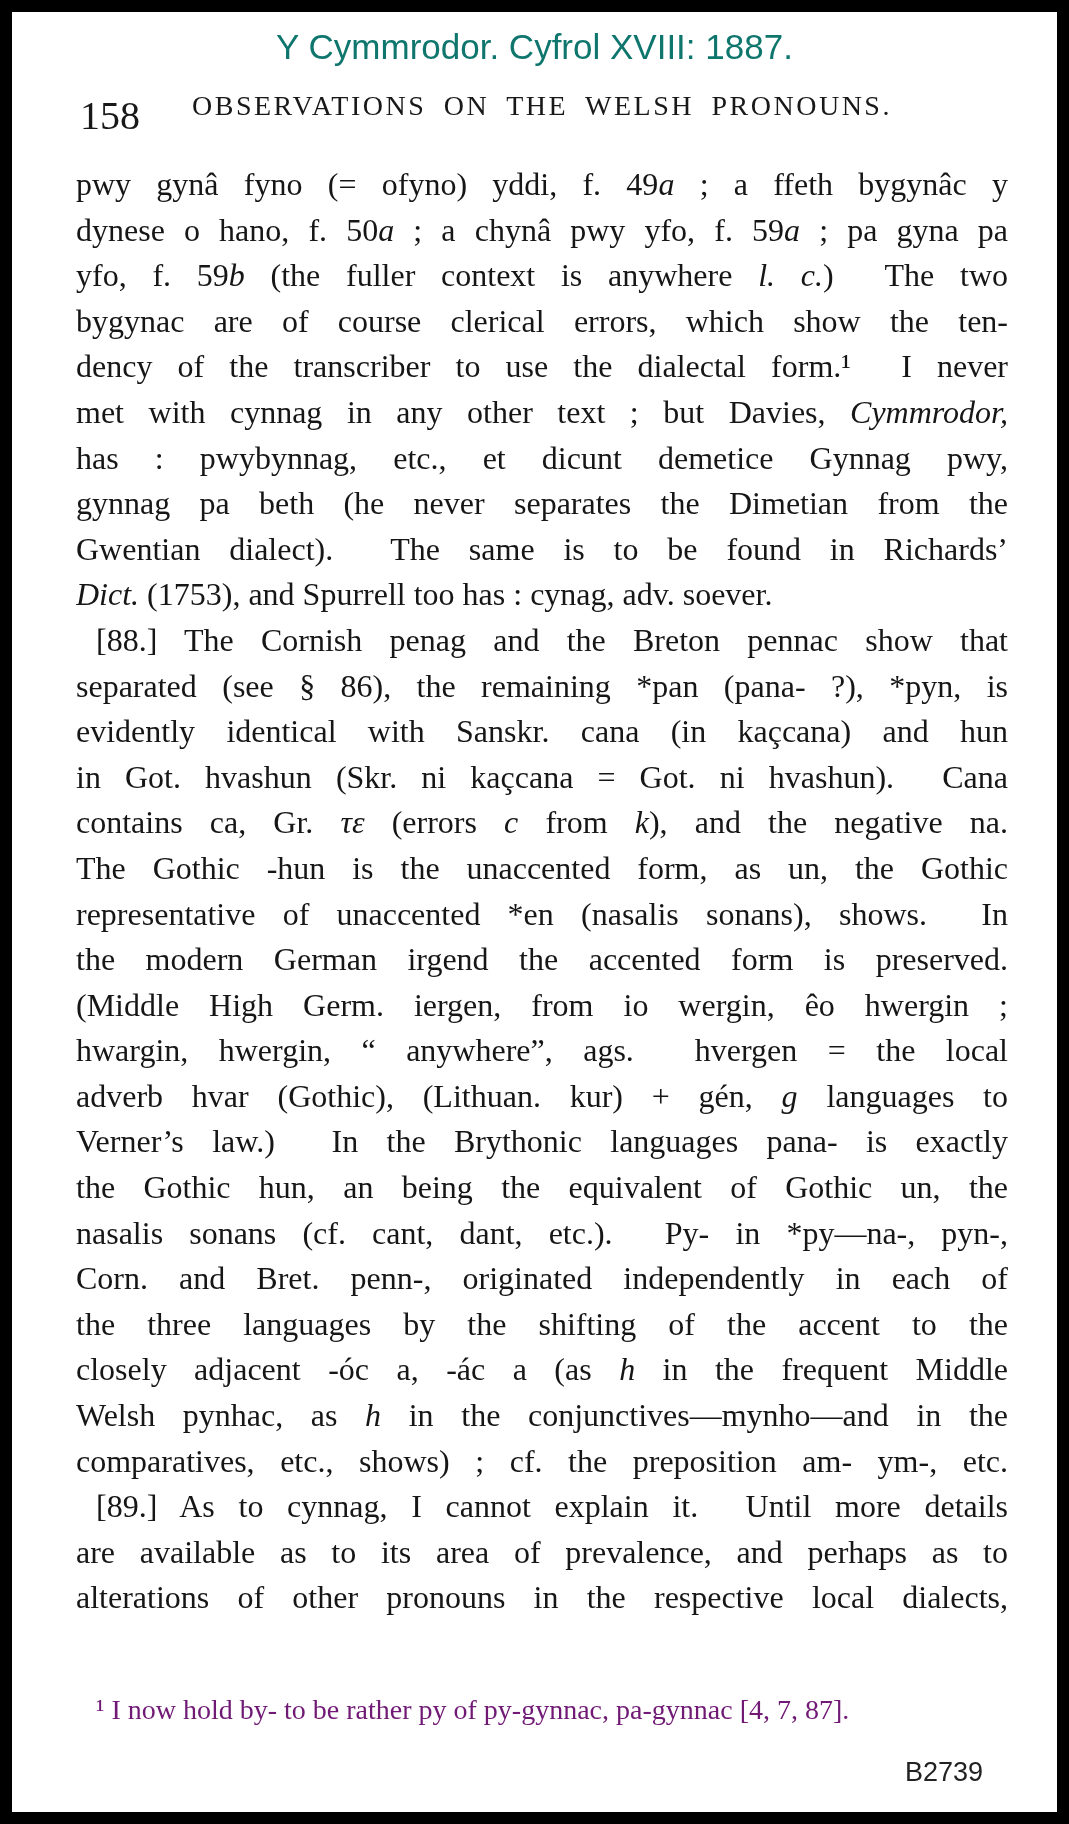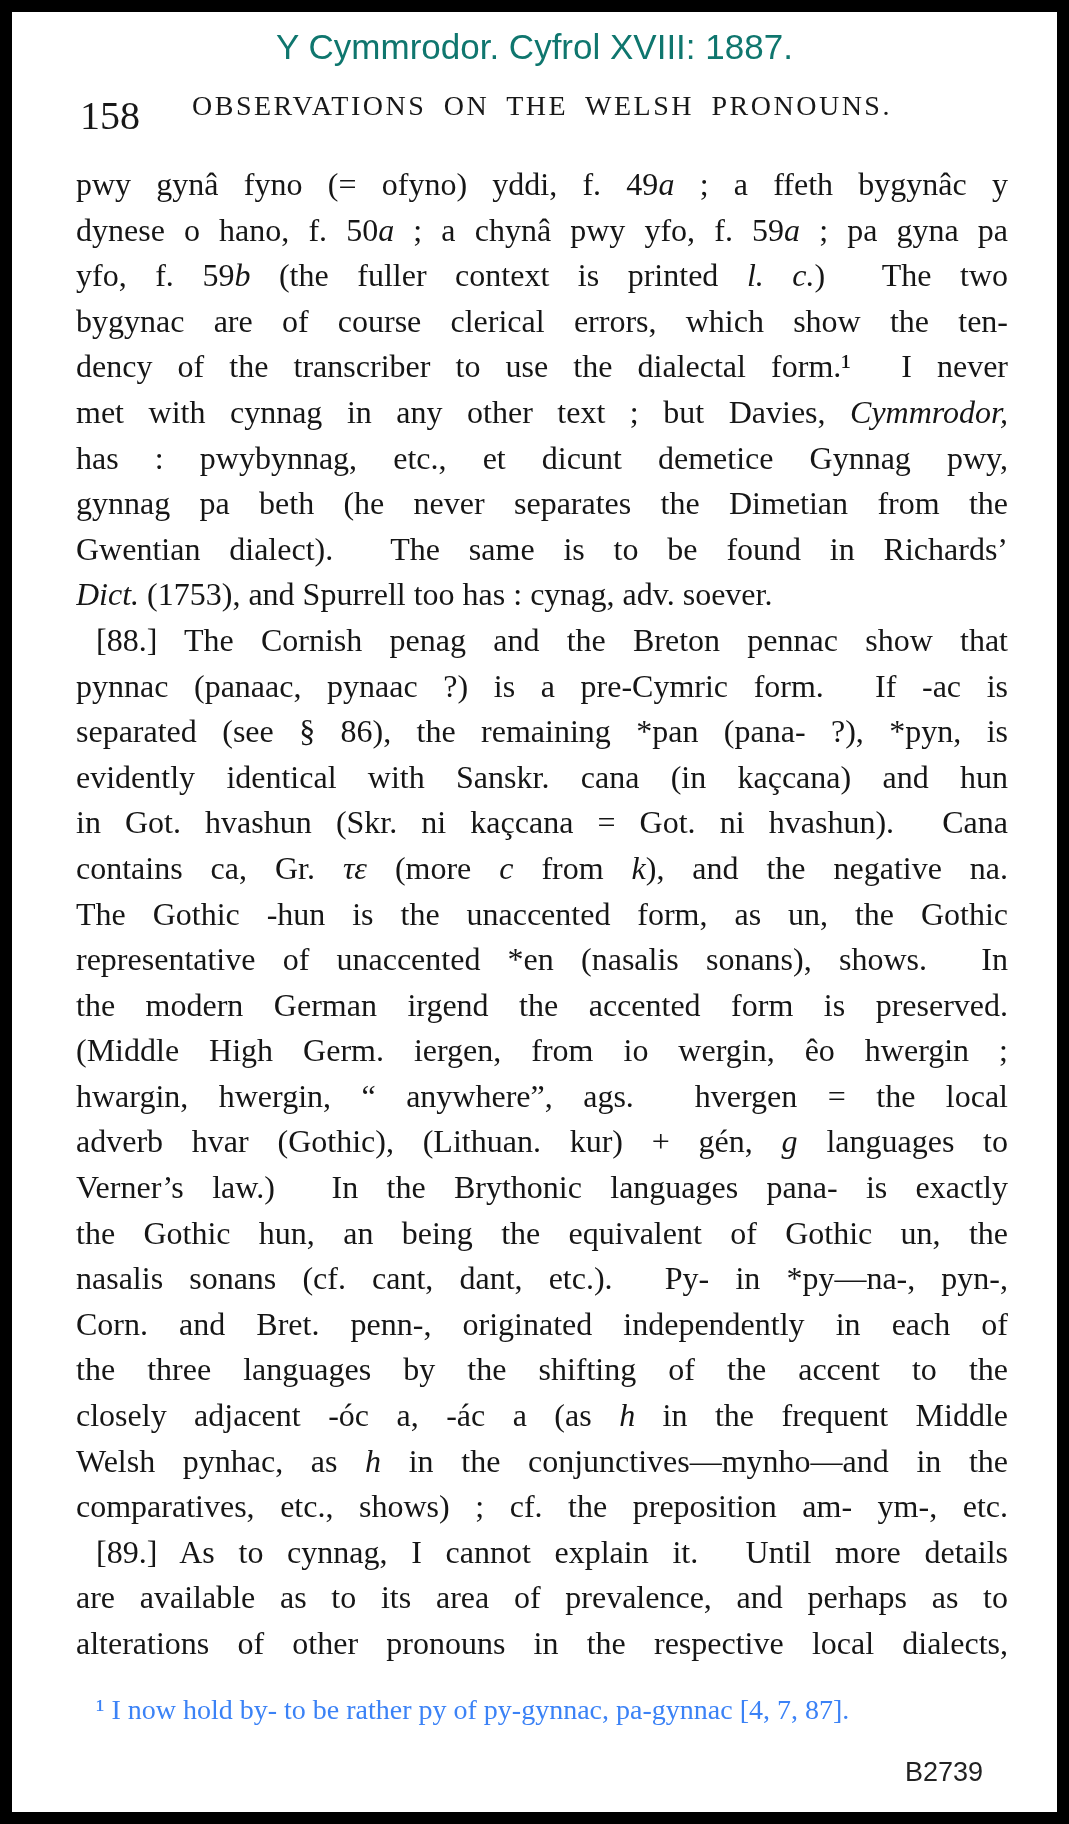--- a/index.html
+++ b/index.html
@@ -54,55 +54,54 @@
   .line { height: 45.6px; overflow: hidden; text-align: left; }
   .line.j { text-align: justify; text-align-last: justify; }
   .line.ind { text-indent: 20px; }
   .it { font-style: italic; }
   .footnote {
     position: absolute;
     top: 1680px; left: 64px; width: 932px;
     font-size: 28px;
     line-height: 36px;
     text-indent: 20px;
-    color: #3b82f6;
+    color: #701a75;
   }
   .catalog {
     position: absolute;
     top: 1746px; left: 893px;
     font-family: "Liberation Sans", sans-serif;
     font-size: 27px;
     line-height: 1.1;
     color: #222222;
   }
 </style>
 </head>
 <body>
 
 <div class="page">
   <div class="vol-title">Y Cymmrodor. Cyfrol XVIII: 1887.</div>
   <div class="page-num">158</div>
   <div class="running-head">OBSERVATIONS ON THE WELSH PRONOUNS.</div>
   <div class="body-text">
       <div class="line j"><span>pwy gynâ fyno (= ofyno) yddi, f. 49</span><span class="it">a</span><span> ; a ffeth bygynâc y</span></div>
       <div class="line j"><span>dynese o hano, f. 50</span><span class="it">a</span><span> ; a chynâ pwy yfo, f. 59</span><span class="it">a</span><span> ; pa gyna pa</span></div>
-      <div class="line j"><span>yfo, f. 59</span><span class="it">b</span><span> (the fuller context is printed </span><span class="it">l. c.</span><span>)&nbsp; The two</span></div>
+      <div class="line j"><span>yfo, f. 59</span><span class="it">b</span><span> (the fuller context is anywhere </span><span class="it">l. c.</span><span>)&nbsp; The two</span></div>
       <div class="line j"><span>bygynac are of course clerical errors, which show the ten-</span></div>
       <div class="line j"><span>dency of the transcriber to use the dialectal form.¹&nbsp; I never</span></div>
       <div class="line j"><span>met with cynnag in any other text ; but Davies, </span><span class="it">Cymmrodor,</span></div>
       <div class="line j"><span>has : pwybynnag, etc., et dicunt demetice Gynnag pwy,</span></div>
       <div class="line j"><span>gynnag pa beth (he never separates the Dimetian from the</span></div>
       <div class="line j"><span>Gwentian dialect).&nbsp; The same is to be found in Richards’</span></div>
       <div class="line"><span class="it">Dict.</span><span> (1753), and Spurrell too has : cynag, adv. soever.</span></div>
       <div class="line j ind"><span>[88.] The Cornish penag and the Breton pennac show that</span></div>
-      <div class="line j"><span>pynnac (panaac, pynaac ?) is a pre-Cymric form.&nbsp; If -ac is</span></div>
       <div class="line j"><span>separated (see § 86), the remaining *pan (pana- ?), *pyn, is</span></div>
       <div class="line j"><span>evidently identical with Sanskr. cana (in kaçcana) and hun</span></div>
       <div class="line j"><span>in Got. hvashun (Skr. ni kaçcana = Got. ni hvashun).&nbsp; Cana</span></div>
-      <div class="line j"><span>contains ca, Gr. </span><span class="it">τε</span><span> (more </span><span class="it">c</span><span> from </span><span class="it">k</span><span>), and the negative na.</span></div>
+      <div class="line j"><span>contains ca, Gr. </span><span class="it">τε</span><span> (errors </span><span class="it">c</span><span> from </span><span class="it">k</span><span>), and the negative na.</span></div>
       <div class="line j"><span>The Gothic -hun is the unaccented form, as un, the Gothic</span></div>
       <div class="line j"><span>representative of unaccented *en (nasalis sonans), shows.&nbsp; In</span></div>
       <div class="line j"><span>the modern German irgend the accented form is preserved.</span></div>
       <div class="line j"><span>(Middle High Germ. iergen, from io wergin, êo hwergin ;</span></div>
       <div class="line j"><span>hwargin, hwergin, “ anywhere”, ags.&nbsp; hvergen = the local</span></div>
       <div class="line j"><span>adverb hvar (Gothic), (Lithuan. kur) + gén, </span><span class="it">g</span><span> languages to</span></div>
       <div class="line j"><span>Verner’s law.)&nbsp; In the Brythonic languages pana- is exactly</span></div>
       <div class="line j"><span>the Gothic hun, an being the equivalent of Gothic un, the</span></div>
       <div class="line j"><span>nasalis sonans (cf. cant, dant, etc.).&nbsp; Py- in *py—na-, pyn-,</span></div>
       <div class="line j"><span>Corn. and Bret. penn-, originated independently in each of</span></div>

